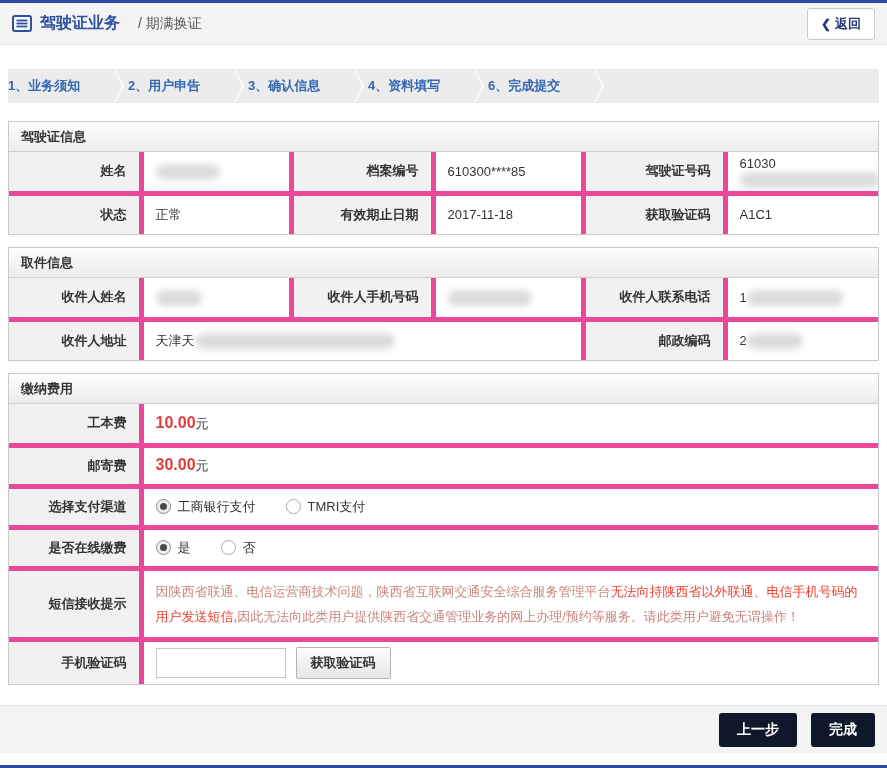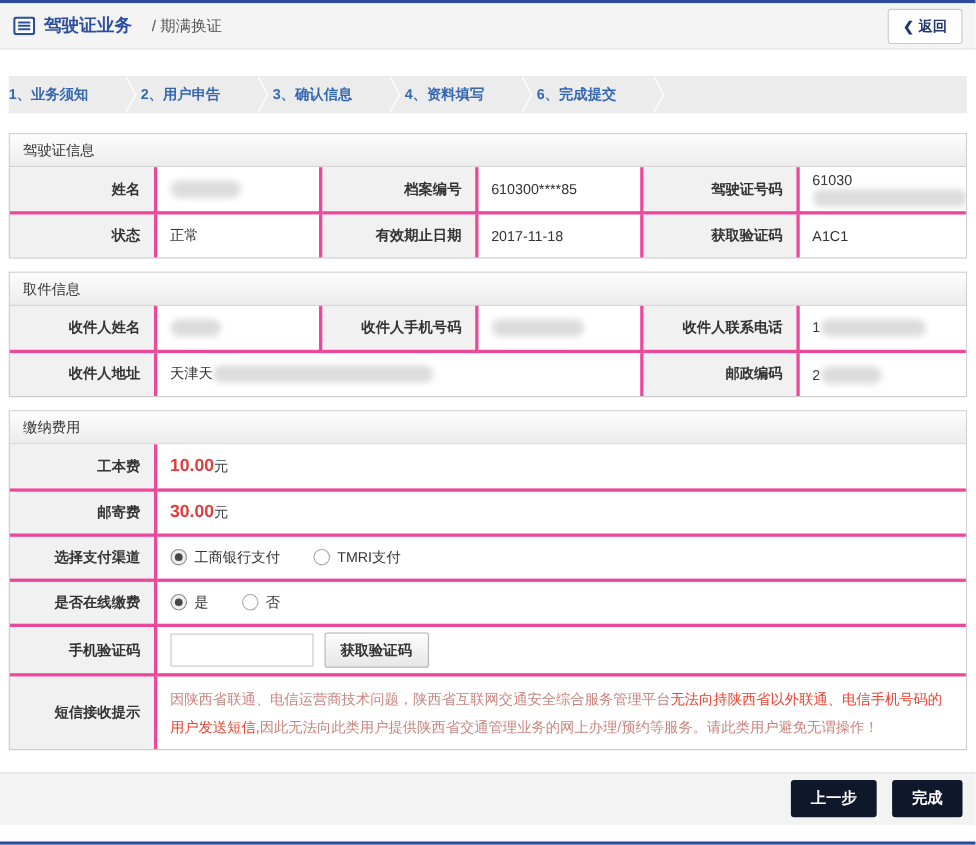--- a/index.html
+++ b/index.html
@@ -32,23 +32,23 @@
   .step .sep::after { content:''; position:absolute; left:50%; bottom:1px; height:16px; width:2px;
     background:#fafafa; transform:skewX(-28deg); }
   .step.active { width:128px; background:#3f80d8; color:#fff; z-index:2;
     clip-path: polygon(0 0, calc(100% - 13px) 0, 100% 50%, calc(100% - 13px) 100%, 0 100%, 13px 50%); }
   .step-filler { flex:1; }
 
   
   .section { margin:0 8px 12px; border:1px solid #c9c9c9; }
   .section-header { height:30px; line-height:30px; padding:0 12px;
     background:linear-gradient(#fdfdfd,#ececec); border-bottom:1px solid #cfcfcf;
-    font-size:13px; font-weight:normal; color:#333; }
+    font-size:13px; font-weight:bold; color:#333; }
   table { width:100%; border-collapse:collapse; table-layout:fixed; }
-  td { border:3px solid #ec4899; height:41px; font-size:13px; color:#333; padding:0 12px; overflow:hidden; }
+  td { border:5px solid #ec4899; height:41px; font-size:13px; color:#333; padding:0 12px; overflow:hidden; }
   td.lbl { background:#f1f1f1; text-align:right; font-weight:bold; }
   td.val { background:#fff; text-align:left; }
   tr:first-child td { border-top:none; }
   tr:last-child td { border-bottom:none; }
   td:first-child { border-left:none; }
   td:last-child { border-right:none; }
 
   .blob { display:inline-block; height:16px; border-radius:8px; background:#dcdcdc;
     filter:blur(3px); vertical-align:middle; }
   .b64{width:64px;} .b140{width:140px;} .b46{width:46px;} .b84{width:84px;}
@@ -229,34 +229,34 @@
             <span>是</span>
           </span>
           <span class="radio-opt">
             <span class="radio"></span>
             <span>否</span>
           </span>
         </span>
       </td>
     </tr>
     <tr>
+      <td class="lbl" style="height:66px;">短信接收提示</td>
+      <td class="val notice">
+        <span class="notice-soft">因陕西省联通、电信运营商技术问题，陕西省互联网交通安全综合服务管理平台</span><span class="notice-strong">无法向持陕西省以外联通、电信手机号码的用户发送短信,</span><span class="notice-soft">因此无法向此类用户提供陕西省交通管理业务的网上办理/预约等服务。请此类用户避免无谓操作！</span>
+      </td>
+    </tr>
+    <tr>
       <td class="lbl" style="height:45px;">手机验证码</td>
       <td class="val">
         <span class="code-row">
           <input class="code-input" type="text" value="" style="">
           <button class="code-btn">获取验证码</button>
         </span>
       </td>
     </tr>
-    <tr>
-      <td class="lbl" style="height:66px;">短信接收提示</td>
-      <td class="val notice">
-        <span class="notice-soft">因陕西省联通、电信运营商技术问题，陕西省互联网交通安全综合服务管理平台</span><span class="notice-strong">无法向持陕西省以外联通、电信手机号码的用户发送短信,</span><span class="notice-soft">因此无法向此类用户提供陕西省交通管理业务的网上办理/预约等服务。请此类用户避免无谓操作！</span>
-      </td>
-    </tr>
   </tbody>
     </table>
 </div>
 
 <div class="footer">
   <button class="btn-primary">上一步</button>
   <button class="btn-primary">完成</button>
 </div>
 
 <div class="bottom-line"></div>

